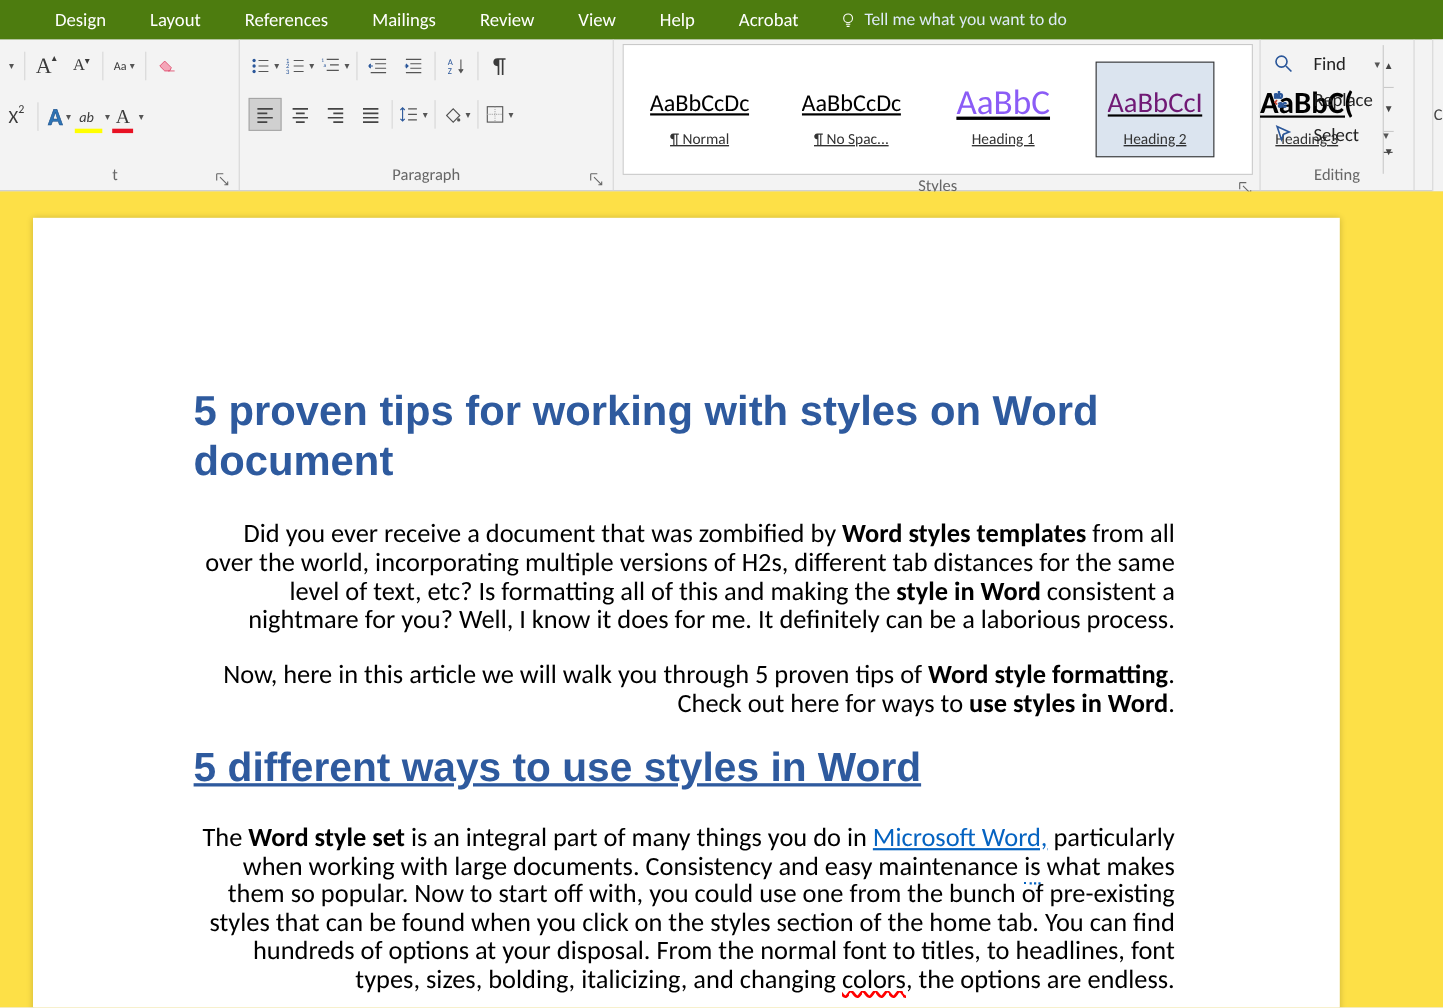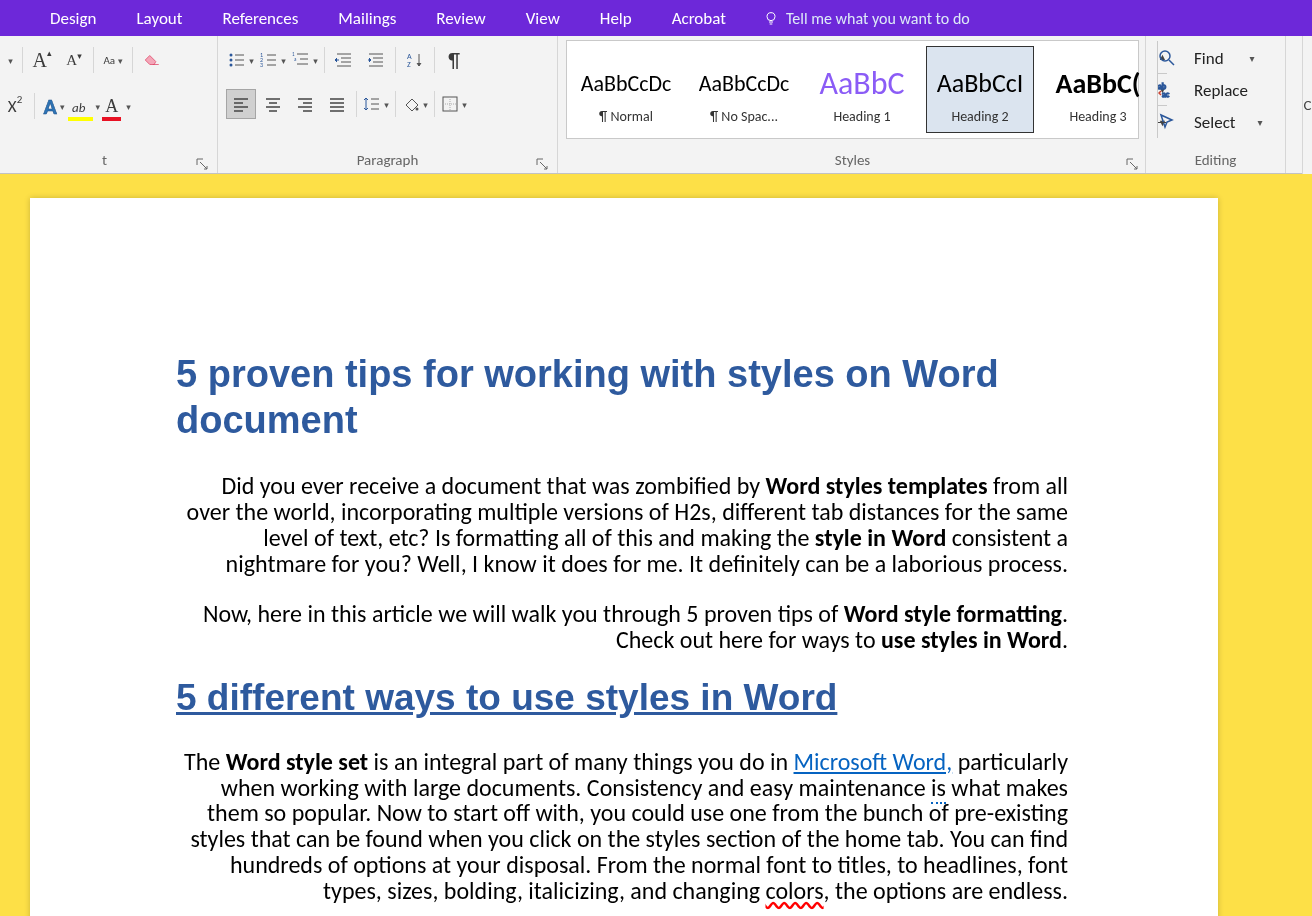--- a/index.html
+++ b/index.html
@@ -1,19 +1,19 @@
 <!DOCTYPE html>
 <html><head>
 <meta charset="utf-8">
 <style>
 * { margin:0; padding:0; box-sizing:border-box; font-family:"Segoe UI","Calibri",Arial,sans-serif; }
 body { background:#e6e6e6; width:1312px; height:916px; overflow:hidden; position:relative; }
 
 
-.menubar { background:#6d28d9; height:36px; display:flex; align-items:center; color:#fff; font-size:17px; padding-left:30px;text-align:center; }
+.menubar { background:#4d7c0f; height:36px; display:flex; align-items:center; color:#fff; font-size:17px; padding-left:30px;text-align:center; }
 .menubar .tab { padding:0 20px; height:36px; display:flex; align-items:center; cursor:pointer; }
 .bulb { width:18px; height:18px; margin:0 6px 0 16px; display:flex; align-items:center; justify-content:center; }
 .bulb svg { width:16px; height:16px; stroke:#fff; fill:none; stroke-width:1.5; }
 .tellme { color:#ddeaf7; font-size:16px; }
 
 
 .ribbon { background:#f3f3f3; height:138px; border-bottom:1px solid #c2c2c2; display:flex; position:relative; }
 .group { display:flex; flex-direction:column; height:137px; border-right:1px solid #d6d6d6; padding:4px 8px 0; }
 .group-body { flex:1; display:flex; flex-direction:column; justify-content:flex-start; }
 .group-label { text-align:center; color:#666; font-size:15px; height:24px; line-height:22px; position:relative; }
@@ -30,28 +30,28 @@
 
 .icon { width:18px; height:18px; display:flex; align-items:center; justify-content:center; }
 
 
 .para-group{ width:340px; }
 
 
 .styles-group { flex:none; width:588px; padding:4px 6px 0 8px; }
 .gallery-wrap{ display:flex; border:1px solid #c9c9c9; background:#fff; }
 .gallery { display:flex; }
-.style-card { width:108px; height:87px; border:1px solid transparent; margin:5px; display:flex; flex-direction:column; align-items:center; justify-content:center; padding-top:6px; }
+.style-card { width:108px; height:87px; border:1px solid transparent; margin:15px; display:flex; flex-direction:column; align-items:center; justify-content:center; padding-top:6px;text-decoration:underline; }
 .style-card.selected { border:1px solid #333; background:#dbe4ef; }
 .style-card .preview { font-family:"Calibri",Arial,sans-serif; height:46px; display:flex; align-items:center; justify-content:center; overflow:hidden; white-space:nowrap; }
 .style-card .sname { color:#333; font-size:14px; margin-top:2px; white-space:nowrap; overflow:hidden; }
 .sp0{ font-size:22px; color:#000; }
 .sp1{ font-size:22px; color:#000; }
 .sp2{ font-size:32px; color:#8b5cf6; }
-.sp3{ font-size:26px; color:#000000; }
+.sp3{ font-size:26px; color:#701a75; }
 .sp4{ font-size:28px; color:#000; font-weight:600; }
 .gal-scroll { width:20px; display:flex; flex-direction:column; border-left:1px solid #c9c9c9; }
 .gal-scroll div { flex:1; display:flex; align-items:center; justify-content:center; border-bottom:1px solid #c9c9c9; font-size:9px; color:#444; }
 .gal-scroll div:last-child { border-bottom:none; }
 
 
 .edit-group{ width:140px; padding-top:6px; }
 .edit-item{ display:flex; align-items:center; height:32px; font-size:17px; color:#222; gap:18px; padding:0 4px;}
 .edit-item .icon svg{ stroke:#2b579a; fill:none; stroke-width:1.5; }
 

